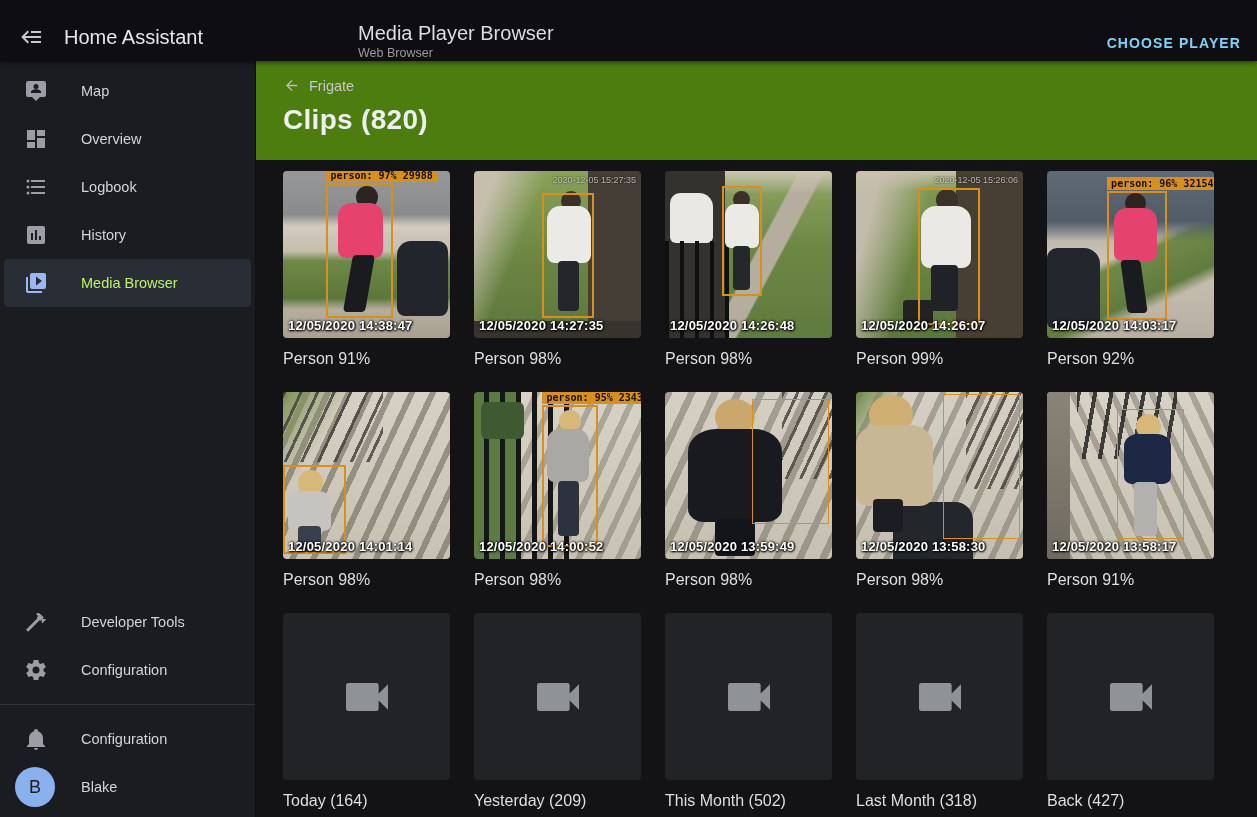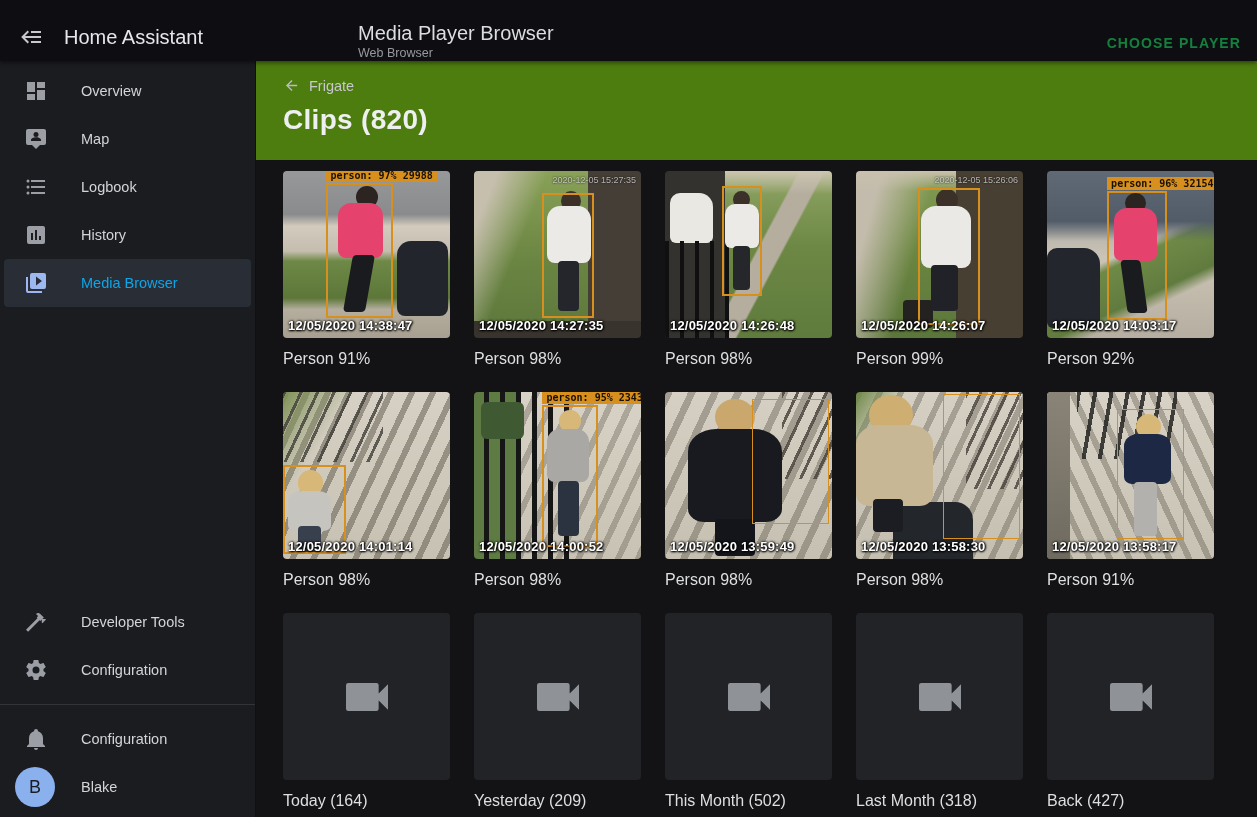--- a/index.html
+++ b/index.html
@@ -12,35 +12,35 @@
     box-shadow:0 2px 4px rgba(0,0,0,.45); }
   .tb-left { width:256px; display:flex; align-items:center; flex:0 0 256px; }
   .icon-btn { background:none; border:none; cursor:pointer; width:48px; height:48px;
     margin-left:8px; display:flex; align-items:center; justify-content:center; }
   .icon-btn svg { width:24px; height:24px; fill:#c7c9cc; }
   .app-title { color:#e6e7e9; font-size:20px; margin-left:8px; white-space:nowrap; }
   .tb-title { margin-left:102px; }
   .tb-title-main { color:#dcdde0; font-size:20px; line-height:24px; }
   .tb-title-sub { color:#97999e; font-size:12.5px; line-height:16px; }
   .tb-spacer { flex:1; }
-  .choose-player { background:none; border:none; cursor:pointer; color:#15803d;
+  .choose-player { background:none; border:none; cursor:pointer; color:#7dd3fc;
     font-family:inherit; font-size:14px; font-weight:700; letter-spacing:1.1px;
     padding:10px 12px; margin-right:4px; white-space:nowrap; }
 
   
   .sidebar { position:absolute; top:61px; left:0; width:256px; height:756px;
     background:#1b1c20; display:flex; flex-direction:column; border-right:1px solid #101014; }
   .nav-top { padding-top:6px; }
   .nav-item { height:48px; display:flex; align-items:center; cursor:pointer;
     padding-left:20px; margin:0 4px; border-radius:4px; }
   .nav-item svg { width:24px; height:24px; fill:#9b9ea4; flex:0 0 24px; }
   .nav-item .nav-label { color:#d2d4d6; font-size:14.5px; margin-left:33px; white-space:nowrap; }
   .nav-item.selected { background:#282d36; }
   .nav-item.selected svg { fill:#9db7f0; }
-  .nav-item.selected .nav-label { color:#0ea5e9; font-weight:500; }
+  .nav-item.selected .nav-label { color:#bef264; font-weight:500; }
   .nav-spacer { flex:1; }
   .nav-divider { height:1px; background:#33343a; margin-top:10px; }
   .nav-bottom2 { padding:10px 0 6px; }
   .avatar { width:40px; height:40px; border-radius:50%; background:#8ab0ee;
     display:flex; align-items:center; justify-content:center; color:#1b1c20;
     font-size:18px; font-weight:500; flex:0 0 40px; margin-left:-8px; }
   .nav-item.user { padding-left:19px; }
   .nav-item.user .nav-label { margin-left:26px; }
 
   
@@ -180,29 +180,29 @@
     <div class="tb-title-sub">Web Browser</div>
   </div>
   <div class="tb-spacer"></div>
   <button class="choose-player">CHOOSE PLAYER</button>
 </header>
 
 <nav class="sidebar">
   <div class="nav-top">
     <div class="nav-item">
       <svg viewBox="0 0 24 24">
+          <path d="M20,2H4A2,2 0 0,0 2,4V16A2,2 0 0,0 4,18H8L12,22L16,18H20A2,2 0 0,0 22,16V4A2,2 0 0,0 20,2M12,5A2.5,2.5 0 0,1 14.5,7.5A2.5,2.5 0 0,1 12,10A2.5,2.5 0 0,1 9.5,7.5A2.5,2.5 0 0,1 12,5M17,14H7V12.75C7,11.09 10.33,10.25 12,10.25C13.67,10.25 17,11.09 17,12.75V14Z"></path>
+        </svg>
+      <span class="nav-label">Map</span>
+    </div>
+    <div class="nav-item">
+      <svg viewBox="0 0 24 24">
           <path d="M13,3V9H21V3M13,21H21V11H13M3,21H11V15H3M3,13H11V3H3"></path>
         </svg>
       <span class="nav-label">Overview</span>
-    </div>
-    <div class="nav-item">
-      <svg viewBox="0 0 24 24">
-          <path d="M20,2H4A2,2 0 0,0 2,4V16A2,2 0 0,0 4,18H8L12,22L16,18H20A2,2 0 0,0 22,16V4A2,2 0 0,0 20,2M12,5A2.5,2.5 0 0,1 14.5,7.5A2.5,2.5 0 0,1 12,10A2.5,2.5 0 0,1 9.5,7.5A2.5,2.5 0 0,1 12,5M17,14H7V12.75C7,11.09 10.33,10.25 12,10.25C13.67,10.25 17,11.09 17,12.75V14Z"></path>
-        </svg>
-      <span class="nav-label">Map</span>
     </div>
     <div class="nav-item">
       <svg viewBox="0 0 24 24">
           <path d="M7,5H21V7H7V5M7,13V11H21V13H7M4,4.5A1.5,1.5 0 0,1 5.5,6A1.5,1.5 0 0,1 4,7.5A1.5,1.5 0 0,1 2.5,6A1.5,1.5 0 0,1 4,4.5M4,10.5A1.5,1.5 0 0,1 5.5,12A1.5,1.5 0 0,1 4,13.5A1.5,1.5 0 0,1 2.5,12A1.5,1.5 0 0,1 4,10.5M7,19V17H21V19H7M4,16.5A1.5,1.5 0 0,1 5.5,18A1.5,1.5 0 0,1 4,19.5A1.5,1.5 0 0,1 2.5,18A1.5,1.5 0 0,1 4,16.5Z"></path>
         </svg>
       <span class="nav-label">Logbook</span>
     </div>
     <div class="nav-item">
       <svg viewBox="0 0 24 24">
           <path d="M17,17H15V13H17M13,17H11V7H13M9,17H7V10H9M19,3H5C3.89,3 3,3.89 3,5V19A2,2 0 0,0 5,21H19A2,2 0 0,0 21,19V5C21,3.89 20.1,3 19,3Z"></path>

